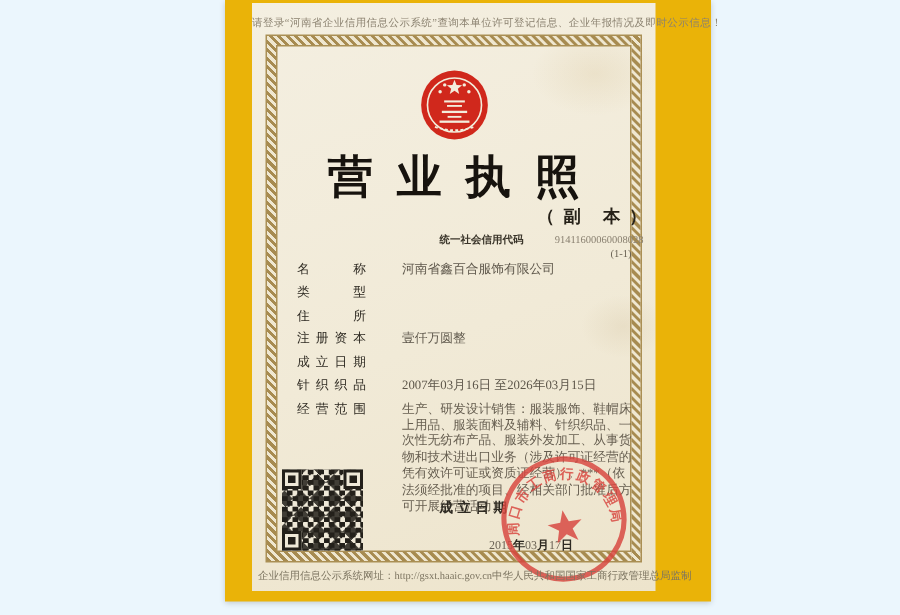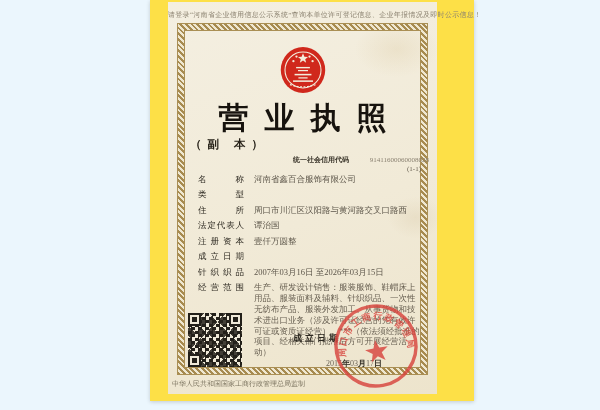--- a/index.html
+++ b/index.html
@@ -3,21 +3,21 @@
 <meta charset="utf-8">
 <style>
   html,body{margin:0;padding:0;}
   body{
     width:600px;height:410px;position:relative;overflow:hidden;
     background:#ebf6fd;
     font-family:"Liberation Serif","DejaVu Serif",serif;
   }
   .photo{
     position:absolute;left:150px;top:0;width:324px;height:401px;
-    background:#fde047;
+    background:#eab308;
     box-shadow:0 1px 4px rgba(0,0,0,.18);
   }
   .paper{
     position:absolute;left:18px;top:2px;width:269px;height:392px;
     background:
       radial-gradient(60px 40px at 85% 12%, rgba(214,193,148,.25), transparent 70%),
       radial-gradient(40px 30px at 92% 55%, rgba(200,180,140,.2), transparent 70%),
       linear-gradient(160deg,#f4efe1 0%,#f1ead7 55%,#ede4cc 100%);
   }
   .notice{
@@ -32,37 +32,37 @@
     outline:1px solid #aa8f54;
   }
   .frame::after{content:"";position:absolute;inset:0;border:1px solid #aa8f54;}
   .emblem{position:absolute;top:44px;left:50%;transform:translateX(-50%);width:46px;height:48px;}
   .title{
     position:absolute;top:96px;left:0;right:0;text-align:center;
     font-size:30px;font-weight:bold;color:#17130e;
     letter-spacing:16px;text-indent:16px;white-space:nowrap;
   }
   .subtitle{
-    position:absolute;top:135px;left:16px;right:0;text-align:left;
+    position:absolute;top:135px;left:16px;right:0;text-align:right;
     font-size:11.5px;font-weight:bold;color:#262118;letter-spacing:6px;text-indent:6px;
   }
   .codewrap{
     position:absolute;top:153px;left:125px;right:12px;
     font-size:7px;white-space:nowrap;
   }
   .codewrap .lbl{font-weight:bold;color:#3a352a;text-align:center;}
   .codewrap .val{color:#8a8171;margin-left:19px;}
   .pageno{position:absolute;top:163px;right:16px;font-size:7px;color:#6a6254;}
   .fields{position:absolute;top:172px;left:30px;right:15px;}
   .frow{display:flex;margin-bottom:4.4px;font-size:8.5px;line-height:1.3;}
   .flabel{
     width:46px;flex:0 0 46px;font-weight:normal;color:#2e2a22;
     text-align:justify;text-align-last:justify;
   }
-  .fvalue{flex:1;margin-left:10px;color:#5d564a;}
+  .fvalue{flex:1;margin-left:24px;color:#5d564a;}
   .fvalue.scope{color:#665e50;line-height:1.28;}
   .qr{
     position:absolute;left:20px;top:311px;width:54px;height:54px;
     background-color:#efe9d8;
     background-image:
       repeating-conic-gradient(#23201a 0 25%, transparent 0 50%),
       repeating-conic-gradient(from 45deg, rgba(35,32,26,.85) 0 25%, transparent 0 50%);
     background-size:7px 7px, 11px 11px;
     background-position:0 0, 2px 3px;
   }
@@ -124,25 +124,20 @@
     <div class="fields">
       <div class="frow">
         <span class="flabel">名称</span>
         <span class="fvalue">河南省鑫百合服饰有限公司</span>
       </div>
       <div class="frow">
         <span class="flabel">类型</span>
       </div>
       <div class="frow">
         <span class="flabel">住所</span>
-        <span class="fvalue">周口市川汇区汉阳路与黄河路交叉口路西</span>
-      </div>
-      <div class="frow">
-        <span class="flabel">法定代表人</span>
-        <span class="fvalue">谭治国</span>
       </div>
       <div class="frow">
         <span class="flabel">注册资本</span>
         <span class="fvalue">壹仟万圆整</span>
       </div>
       <div class="frow">
         <span class="flabel">成立日期</span>
       </div>
       <div class="frow">
         <span class="flabel">针织织品</span>
@@ -178,17 +173,18 @@
         <defs>
             <path id="sealArc" d="M 19,60 A 31.5,31.5 0 1 1 81,60" fill="none"></path>
           </defs>
         <text font-size="9" fill="#d8453e" letter-spacing="1.5" font-weight="bold" font-family="Liberation Serif, DejaVu Serif, serif">
           <textPath href="#sealArc" startOffset="4%">周口市工商行政管理局</textPath>
         </text>
       </g>
     </svg>
 
     <div class="footer">
+      <span>企业信用信息公示系统网址：http://gsxt.haaic.gov.cn</span>
       <span>中华人民共和国国家工商行政管理总局监制</span>
     </div>
 
   </div>
 </div>
 
 </body></html>

